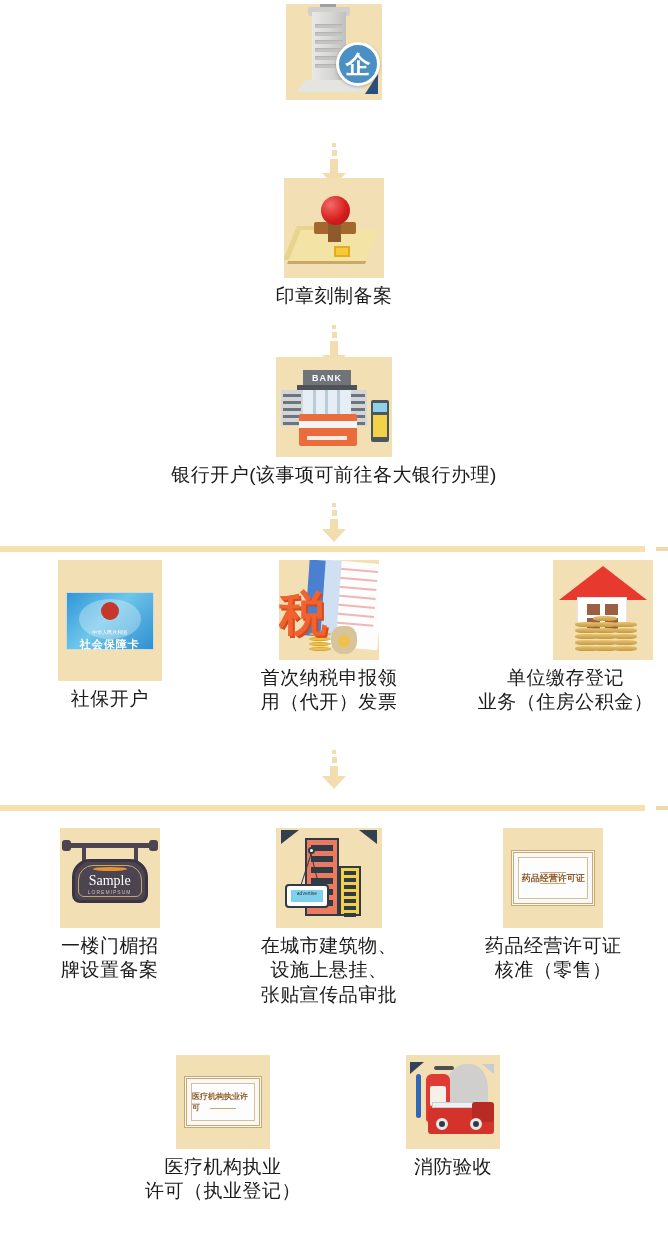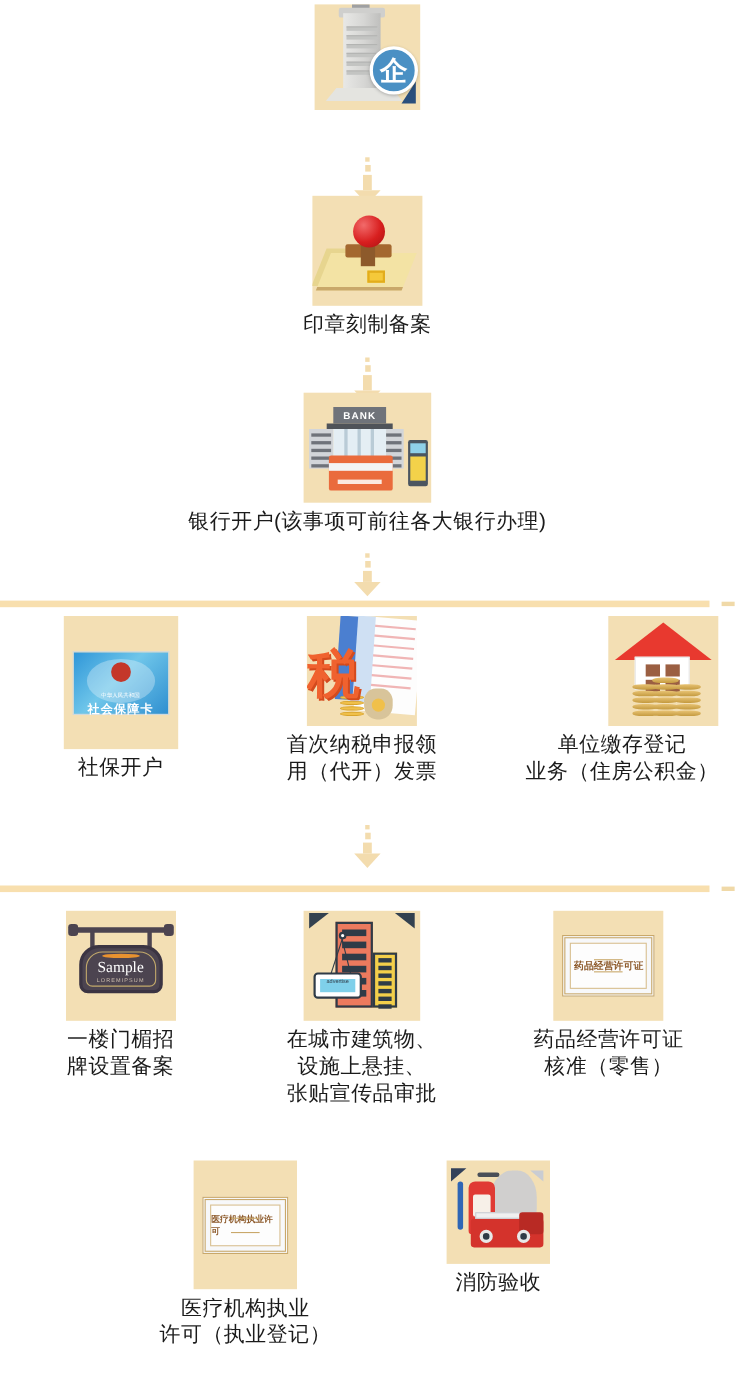--- a/index.html
+++ b/index.html
@@ -472,21 +472,21 @@
         </div>
       </div>
       <div class="node-label">药品经营许可证
 核准（零售）</div>
     </div>
   </div>
 
   <div class="row2" style="top:1055px; left:108px; width:460px;">
 
     <div class="node" style="width:230px;">
-      <div class="icon-box" style="width:94px;height:117px;">
+      <div class="icon-box" style="width:94px;height:94px;">
         <div class="ico-cert" style="width:78px;height:52px;">
           <div class="inner">
             <div class="orn o1" style="top:11px;"></div>
             <div class="title" style="font-size:8px;">医疗机构执业许可</div>
             <div class="orn o2" style="bottom:11px;"></div>
           </div>
         </div>
       </div>
       <div class="node-label">医疗机构执业
 许可（执业登记）</div>

